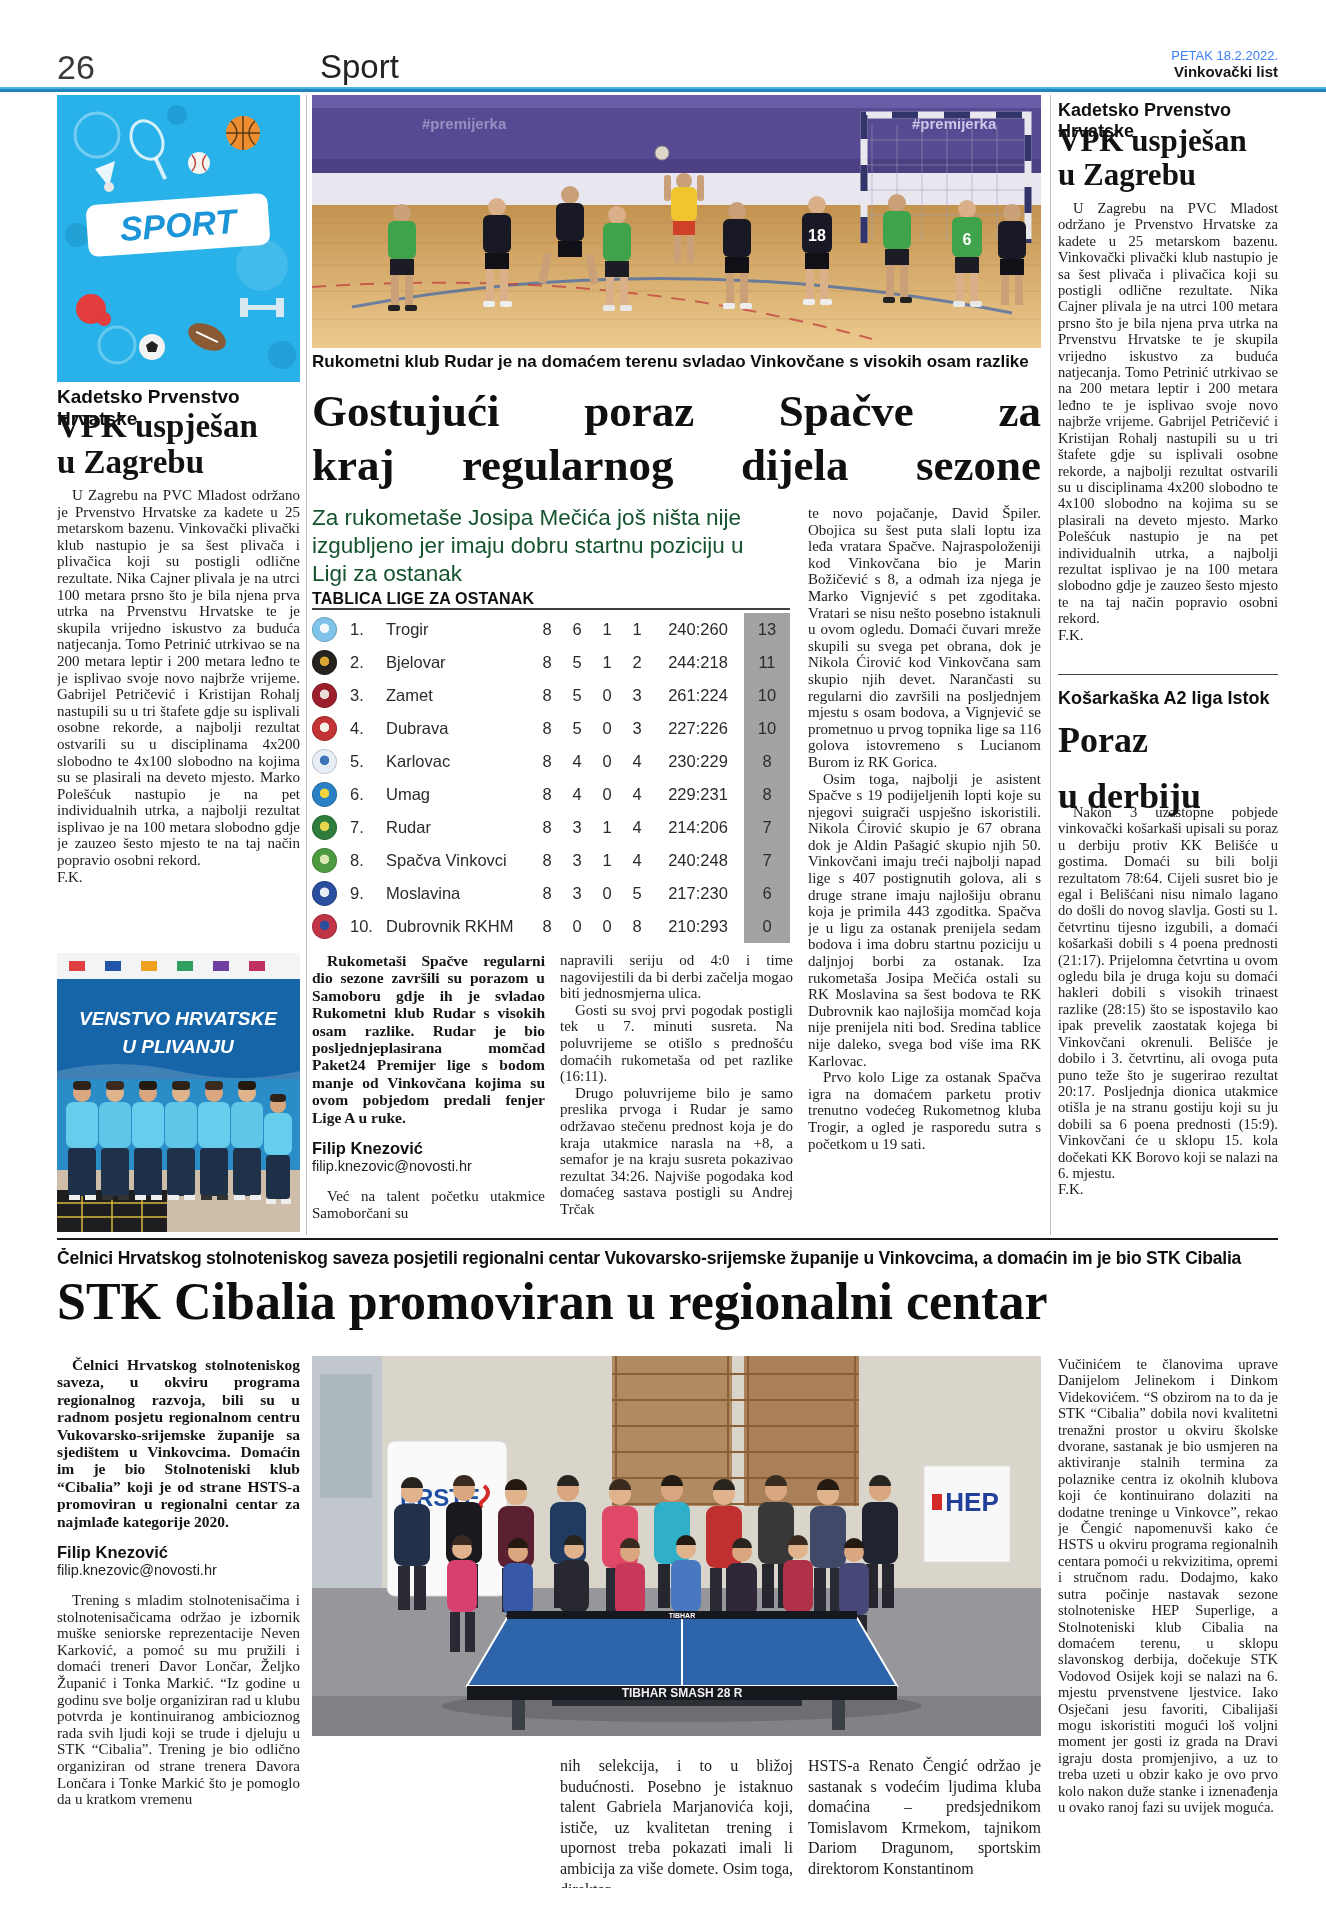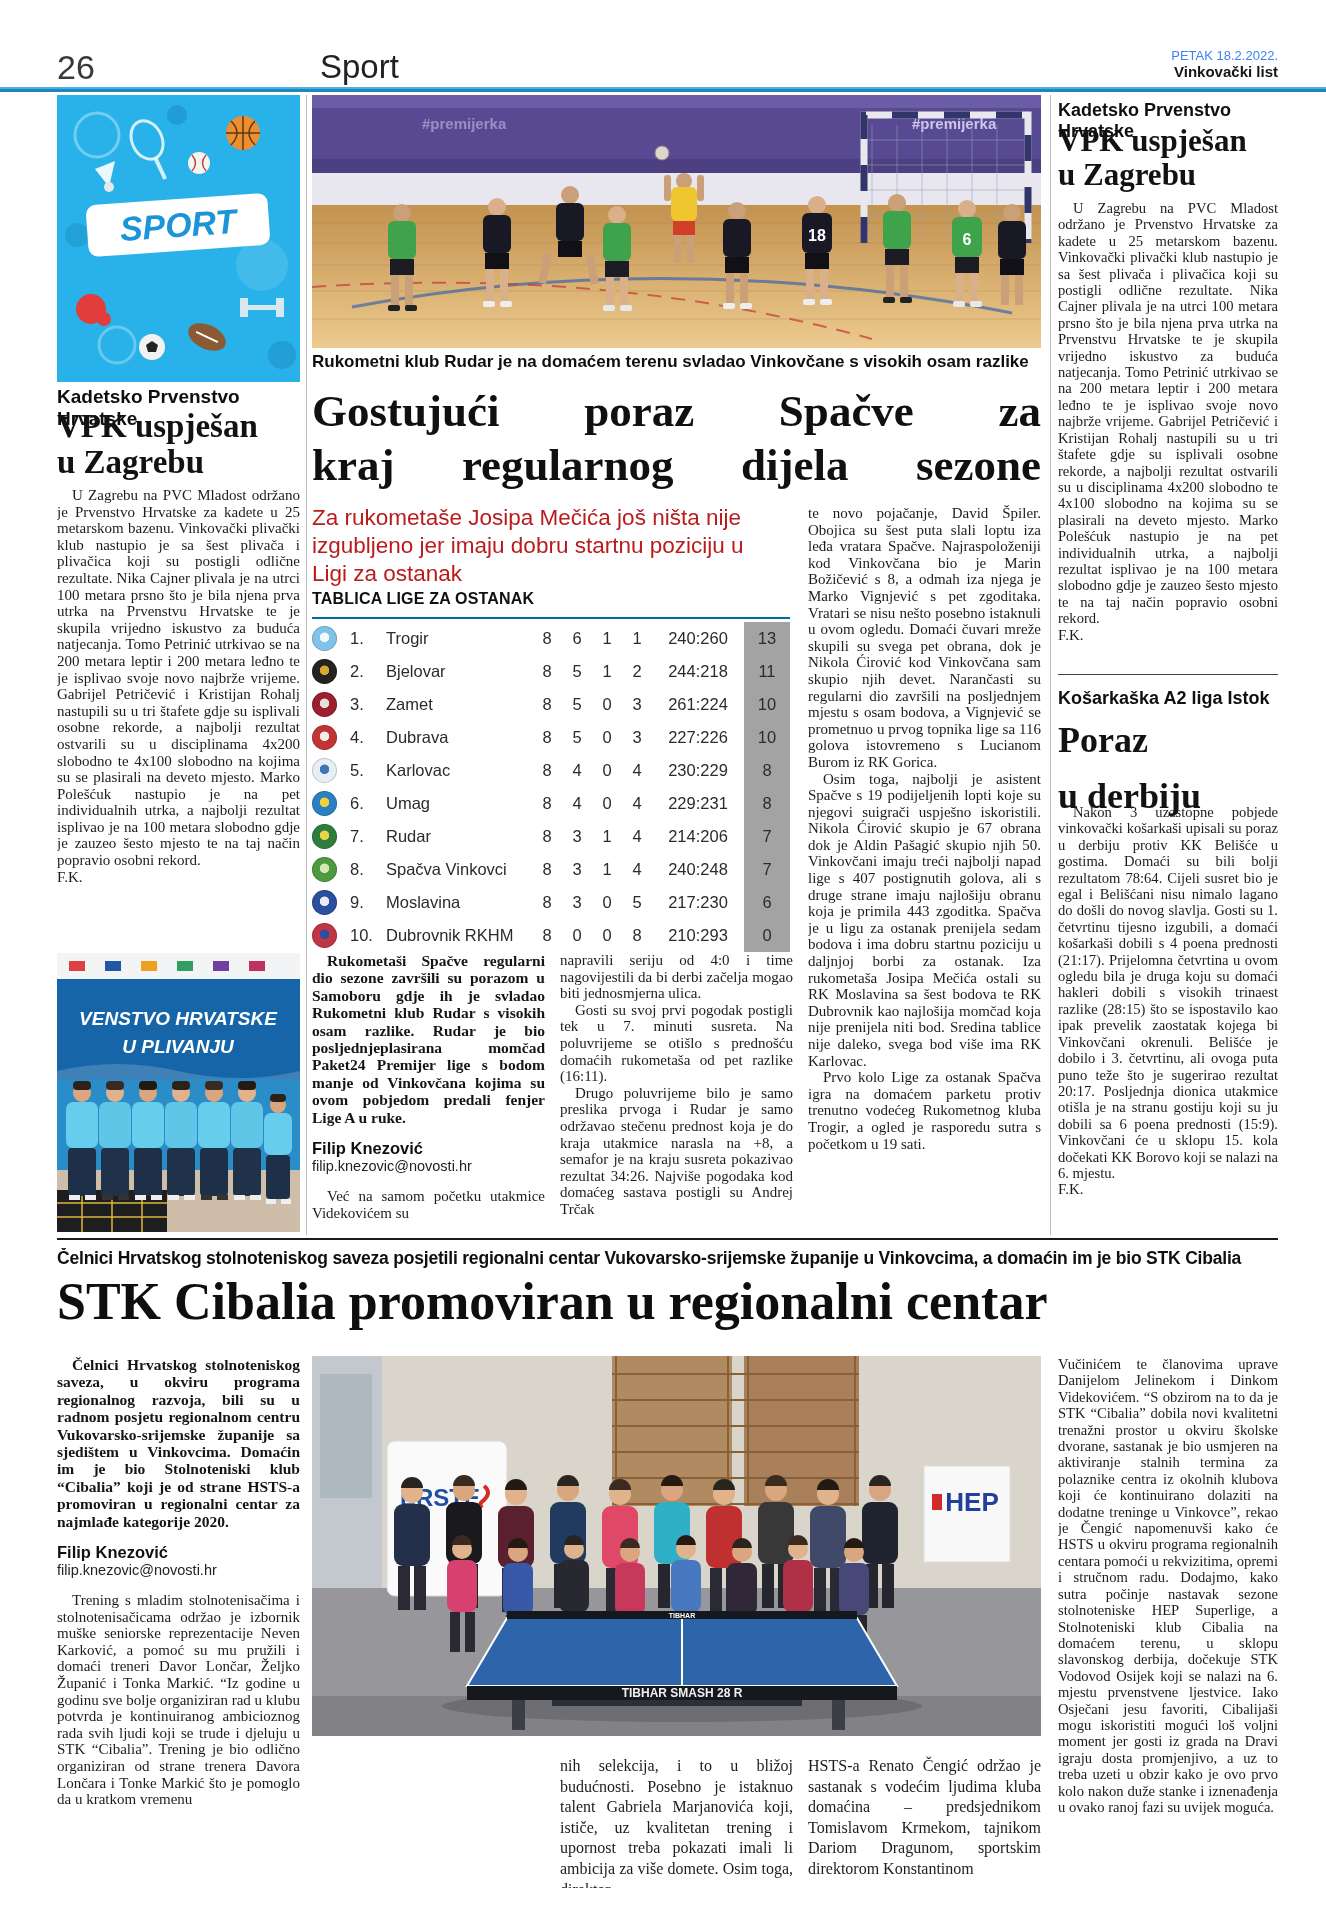--- a/index.html
+++ b/index.html
@@ -29,23 +29,23 @@
   .bright{font-size:14.6px;line-height:16.4px;}
   .bmid{font-size:16px;line-height:20.6px;}
   .lead{font-family:"Liberation Serif",serif;font-weight:700;font-size:15.5px;line-height:17.4px;
         text-align:justify;text-indent:15px;color:#151515;}
   .author{font-family:"Liberation Sans",sans-serif;font-weight:700;font-size:16.5px;color:#111;margin-top:13px;}
   .email{font-family:"Liberation Sans",sans-serif;font-size:14.5px;color:#222;margin-bottom:14px;}
   .signoff{font-family:"Liberation Serif",serif;font-size:15px;color:#1c1c1c;}
   .caption{font-family:"Liberation Sans",sans-serif;font-weight:700;font-size:17px;color:#0f0f0f;}
   .main-headline p{margin:0;font-family:"Liberation Serif",serif;font-weight:700;font-size:45px;line-height:54px;
         color:#101010;text-align:justify;text-align-last:justify;}
-  .subhead{font-family:"Liberation Sans",sans-serif;font-size:22.5px;line-height:28px;color:#b91c1c;}
+  .subhead{font-family:"Liberation Sans",sans-serif;font-size:22.5px;line-height:28px;color:#14532d;}
   .table-title{font-family:"Liberation Sans",sans-serif;font-weight:700;font-size:16px;letter-spacing:.2px;
-        color:#101010;border-bottom:2px solid #0369a1;padding-bottom:9px;}
+        color:#101010;border-bottom:2px solid #404040;}
   .trow{display:grid;grid-template-columns:38px 36px 1fr 30px 30px 30px 30px 92px 46px;align-items:center;
         height:33px;font-family:"Liberation Sans",sans-serif;font-size:16.5px;color:#2b2b2b;}
   .tlogo{width:25px;height:25px;border-radius:50%;box-shadow:inset 0 0 0 1px rgba(0,0,0,.18);}
   .trank{text-align:left;}
   .tnum{text-align:center;}
   .tscore{text-align:center;}
   .tpts{height:100%;display:flex;align-items:center;justify-content:center;background:#a3a3a3;}
   .bottom-kicker{font-family:"Liberation Sans",sans-serif;font-weight:700;font-size:17.5px;letter-spacing:-.2px;
         color:#0f0f0f;white-space:nowrap;overflow:hidden;}
   .bottom-headline{font-family:"Liberation Serif",serif;font-weight:700;font-size:52px;color:#0e0e0e;}
@@ -465,21 +465,21 @@
           <span class="tpts">0</span>
         </div>
       </div>
   </div>
 
   <div class="abs" style="left:312px;top:952px;width:233px;height:282px;overflow:hidden;">
     <div class="lead">Rukometaši Spačve regularni dio sezone završili su porazom u Samoboru gdje ih je svladao Rukometni klub Rudar s visokih osam razlike. Rudar je bio posljednjeplasirana momčad Paket24 Premijer lige s bodom manje od Vinkovčana kojima su ovom pobjedom predali fenjer Lige A u ruke.</div>
     <div class="author">Filip Knezović</div>
     <div class="email">filip.knezovic@novosti.hr</div>
     <div class="bodytext">
-        <p>Već na samom početku utakmice Videkovićem su</p>
+        <p>Već na talent početku utakmice Samoborčani su</p>
       </div>
   </div>
   <div class="abs bodytext cont" style="left:560px;top:952px;width:233px;height:282px;overflow:hidden;">
       <p>napravili seriju od 4:0 i time nagovijestili da bi derbi začelja mogao biti jednosmjerna ulica.</p>
       <p>Gosti su svoj prvi pogodak postigli tek u 7. minuti susreta. Na poluvrijeme se otišlo s prednošću domaćih rukometaša od pet razlike (16:11).</p>
       <p>Drugo poluvrijeme bilo je samo preslika prvoga i Rudar je samo održavao stečenu prednost koja je do kraja utakmice narasla na +8, a semafor je na kraju susreta pokazivao rezultat 34:26. Najviše pogodaka kod domaćeg sastava postigli su Andrej Trčak</p>
     </div>
   <div class="abs bodytext cont" style="left:808px;top:505px;width:233px;height:730px;overflow:hidden;">
       <p>te novo pojačanje, David Špiler. Obojica su šest puta slali loptu iza leđa vratara Spačve. Najraspoloženiji kod Vinkovčana bio je Marin Božičević s 8, a odmah iza njega je Marko Vignjević s pet zgoditaka. Vratari se nisu nešto posebno istaknuli u ovom ogledu. Domaći čuvari mreže skupili su svega pet obrana, dok je Nikola Ćirović kod Vinkovčana sam skupio njih devet. Narančasti su regularni dio završili na posljednjem mjestu s osam bodova, a Vignjević se prometnuo u prvog topnika lige sa 116 golova istovremeno s Lucianom Burom iz RK Gorica.</p>
       <p>Osim toga, najbolji je asistent Spačve s 19 podijeljenih lopti koje su njegovi suigrači uspješno iskoristili. Nikola Ćirović skupio je 67 obrana dok je Aldin Pašagić skupio njih 50. Vinkovčani imaju treći najbolji napad lige s 407 postignutih golova, ali s druge strane imaju najlošiju obranu koja je primila 443 zgoditka. Spačva je u ligu za ostanak prenijela sedam bodova i ima dobru startnu poziciju u daljnjoj borbi za ostanak. Iza rukometaša Josipa Mečića ostali su RK Moslavina sa šest bodova te RK Dubrovnik kao najlošija momčad koja nije prenijela niti bod. Sredina tablice nije daleko, svega bod više ima RK Karlovac.</p>

